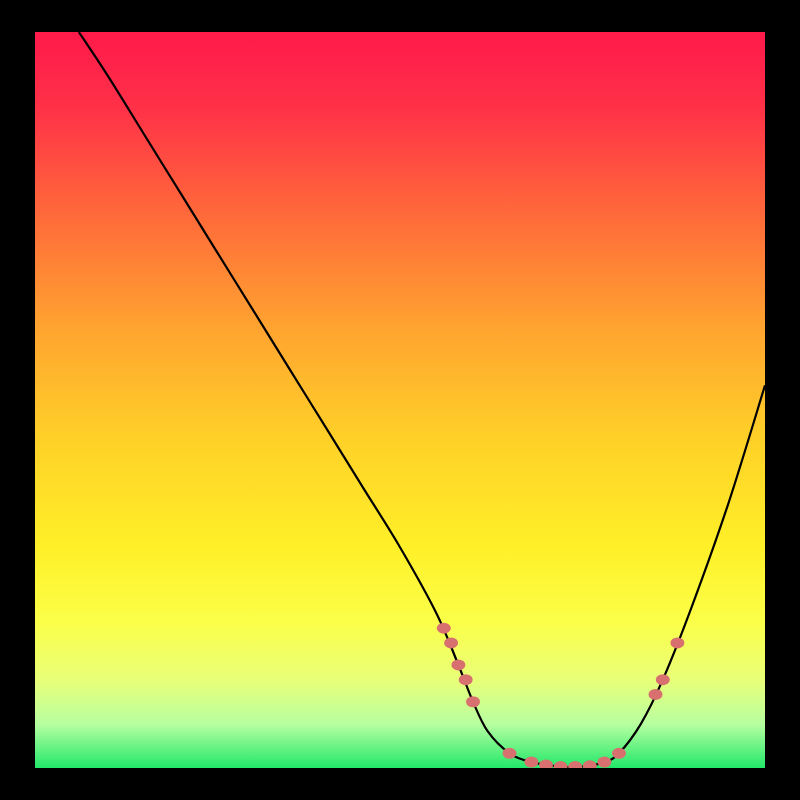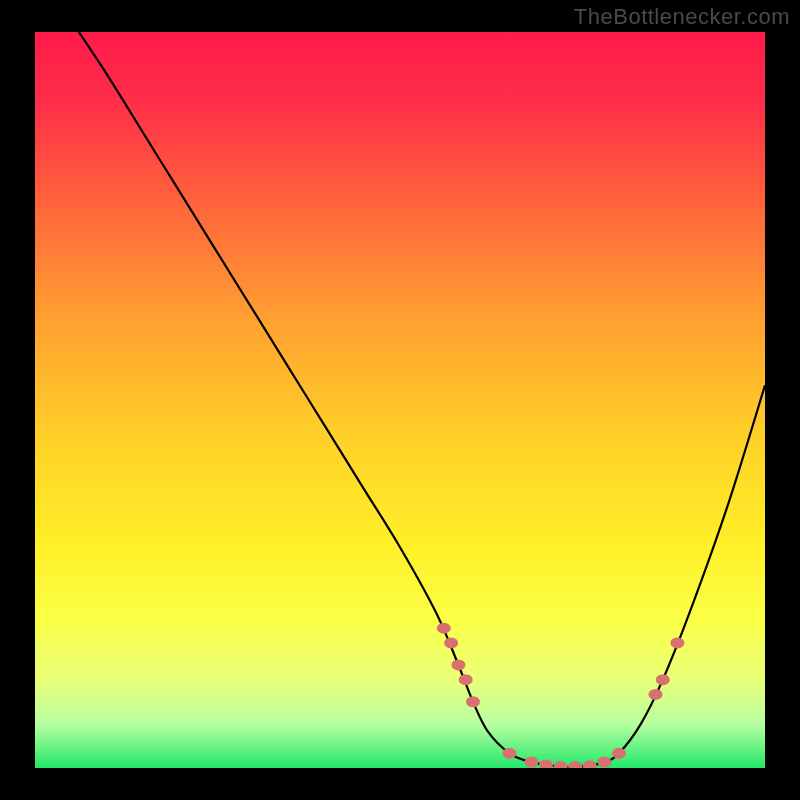--- a/index.html
+++ b/index.html
@@ -47,21 +47,20 @@
     inset: 0;
     width: 100%;
     height: 100%;
   }
 </style>
 </head>
 <body>
 
 <div class="frame">
 
-  <div class="watermark">TheBottlenecker.com</div>
 
   <div class="plot-area">
 
     <svg class="gradient-bg" viewBox="0 0 730 736" preserveAspectRatio="none">
       <defs>
         <linearGradient id="bg-grad" x1="0" y1="0" x2="0" y2="1">
             <stop offset="0%" stop-color="#ff1a4a"></stop>
             <stop offset="10%" stop-color="#ff3048"></stop>
             <stop offset="25%" stop-color="#ff6a3a"></stop>
             <stop offset="40%" stop-color="#ffa330"></stop>

